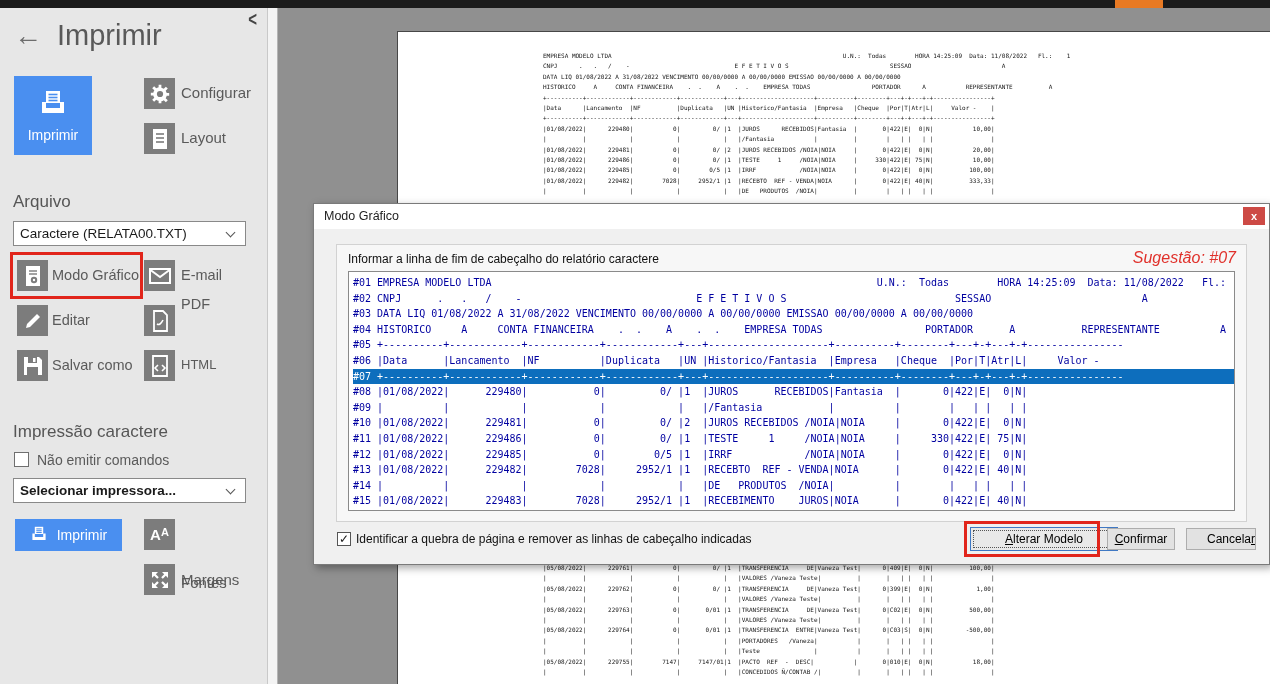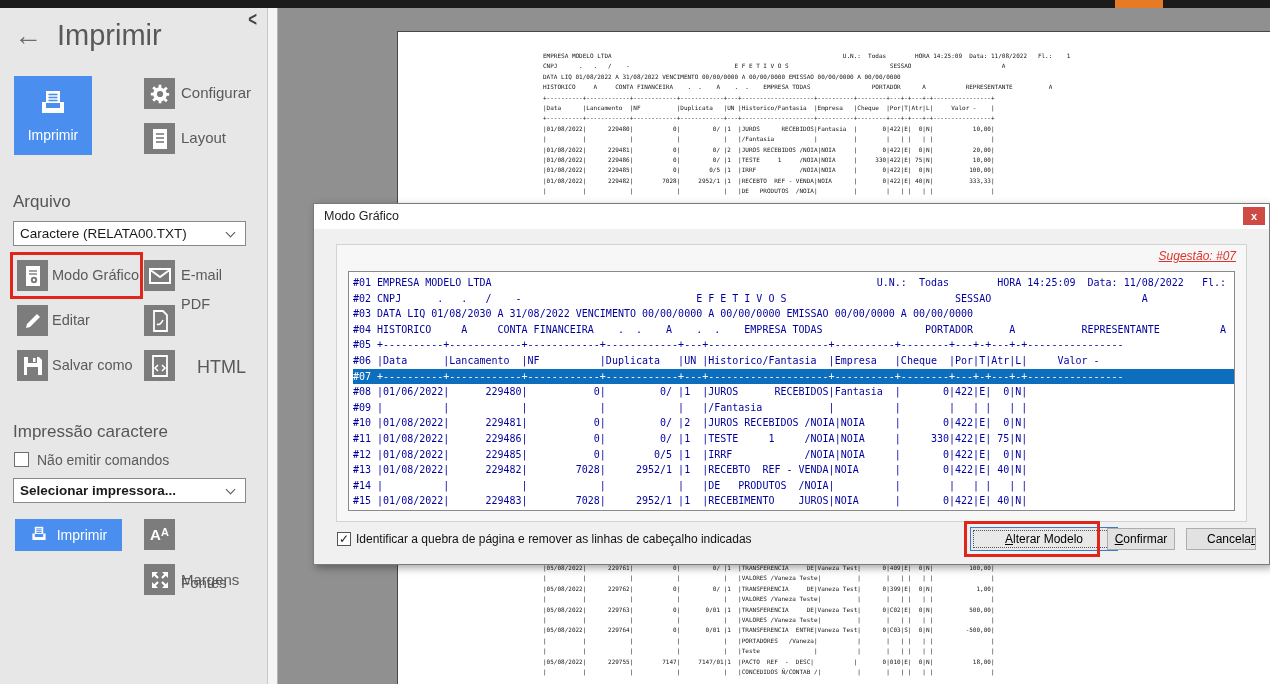--- a/index.html
+++ b/index.html
@@ -37,21 +37,21 @@
   .rpt-top { top:19px; }
   .rpt-bottom { top:531px; }
 
   
   .modal { position:absolute; left:313px; top:203px; width:957px; height:362px; background:#f0f0f0; border:1px solid #7a7a7a; box-shadow:3px 3px 8px rgba(0,0,0,.35); z-index:10; }
   .mtitle { position:absolute; left:0; top:0; right:0; height:25px; background:#ffffff; }
   .mtitle span { position:absolute; left:10px; top:5px; font-size:12.5px; color:#222; }
   .mclose { position:absolute; right:4px; top:3px; width:22px; height:18px; background:#cd4a45; color:#fff; border:none; font-size:11px; font-weight:bold; line-height:16px; text-align:center; cursor:pointer; font-family:inherit; }
   .groupbox { position:absolute; left:22px; top:40px; right:22px; height:278px; background:#f7f7f7; border:1px solid #d2d2d2; }
   .instruction { position:absolute; left:11px; top:7px; font-size:12px; color:#111; }
-  .suggestion { position:absolute; right:10px; top:4px; font-size:12px; font-style:italic; color:#e0312b;text-decoration:underline; }
+  .suggestion { position:absolute; right:10px; top:4px; font-size:16px; font-style:italic; color:#e0312b; }
   .linesbox { position:absolute; left:11px; top:26px; right:11px; height:240px; background:#fff; border:1px solid #8a8a8a; overflow:hidden; padding:3px 0 0 4px; font-family:"DejaVu Sans Mono", monospace; font-size:10px; line-height:15.6px; color:#0000a0; }
   .linesbox .line { white-space:pre; height:15.6px; cursor:default; }
   .linesbox .line.sel { background:#0d6ebd; color:#fff; }
   .mfooter-chk { position:absolute; left:23px; top:328px; display:flex; align-items:center; gap:5px; }
   .mfooter-chk .box { width:14px; height:14px; background:#fff; border:1px solid #555; font-size:12px; line-height:12px; text-align:center; color:#222; cursor:pointer; }
   .mfooter-chk .lbl { font-size:12px; color:#111; }
   .winbtn { position:absolute; height:22px; background:#e2e2e2; border:1px solid #adadad; font-size:12px; color:#000; cursor:pointer; font-family:inherit; }
   .winbtn .ak { text-decoration:underline; }
   .redbox { position:absolute; left:650px; top:317px; width:136px; height:36px; border:3px solid #e1251b; z-index:2; pointer-events:none; }
   .btn-alter { left:656px; top:323px; width:148px; height:24px; background:#e9e9e9; border:1px solid #3f78c3; outline:1px dotted #555; outline-offset:-4px; }
@@ -171,21 +171,21 @@
     <span class="side-label" style="left:52px; top:349px; font-size:14.5px;">Salvar como</span>
 
     <div class="icon-box" style="left:144px; top:342px;">
       <span>
           <svg width="20" height="22" viewBox="0 0 20 22">
             <path d="M3 1 h14 v20 h-14 z" fill="none" stroke="#fff" stroke-width="1.8"></path>
             <path d="M8 10 l-3 3 l3 3 M12 10 l3 3 l-3 3" fill="none" stroke="#fff" stroke-width="1.6"></path>
           </svg>
         </span>
     </div>
-    <span class="side-label" style="left:181px; top:349px; font-size:18px;margin-left:16px;">HTML</span>
+    <span class="side-label" style="left:181px; top:349px; font-size:13px;">HTML</span>
 
     <div class="section-title" style="top:414px;">Impressão caractere</div>
 
     <div class="chkrow-box" style="left:14px; top:444px;"></div>
     <span class="chk-label" style="left:37px; top:444px;">Não emitir comandos</span>
 
     <div class="wselect" style="top:470px; font-weight:bold;">
       <span>Selecionar impressora...</span>
       <span class="chev"></span>
     </div>
@@ -228,30 +228,31 @@
     <pre class="rpt rpt-bottom" id="rpt-bottom"><div class="line">|05/08/2022|      229761|           0|         0/ |1  |TRANSFERENCIA     DE|Vaneza Test|      0|409|E|  0|N|          100,00|</div><div class="line">|          |            |            |            |   |VALORES /Vaneza Teste|          |       |   | |   | |                |</div><div class="line">|05/08/2022|      229762|           0|         0/ |1  |TRANSFERENCIA     DE|Vaneza Test|      0|399|E|  0|N|            1,00|</div><div class="line">|          |            |            |            |   |VALORES /Vaneza Teste|          |       |   | |   | |                |</div><div class="line">|05/08/2022|      229763|           0|       0/01 |1  |TRANSFERENCIA     DE|Vaneza Test|      0|C02|E|  0|N|          500,00|</div><div class="line">|          |            |            |            |   |VALORES /Vaneza Teste|          |       |   | |   | |                |</div><div class="line">|05/08/2022|      229764|           0|       0/01 |1  |TRANSFERENCIA  ENTRE|Vaneza Test|      0|C03|S|  0|N|         -500,00|</div><div class="line">|          |            |            |            |   |PORTADORES   /Vaneza|           |       |   | |   | |                |</div><div class="line">|          |            |            |            |   |Teste               |           |       |   | |   | |                |</div><div class="line">|05/08/2022|      229755|        7147|     7147/01|1  |PACTO  REF  -  DESC|           |       0|010|E|  0|N|           18,00|</div><div class="line">|          |            |            |            |   |CONCEDIDOS Ñ/CONTAB /|          |       |   | |   | |                |</div></pre>
   </main>
 
   <section class="modal">
     <div class="mtitle">
       <span>Modo Gráfico</span>
     </div>
     <button class="mclose">x</button>
 
     <div class="groupbox">
+      <span class="instruction">Informar a linha de fim de cabeçalho do relatório caractere</span>
       <span class="suggestion">Sugestão: #07</span>
       <div class="linesbox" id="modal-lines">
           <div class="line">#01 EMPRESA MODELO LTDA                                                                U.N.:  Todas        HORA 14:25:09  Data: 11/08/2022   Fl.:</div>
           <div class="line">#02 CNPJ      .   .   /    -                             E F E T I V O S                            SESSAO                         A</div>
-          <div class="line">#03 DATA LIQ 01/08/2030 A 31/08/2022 VENCIMENTO 00/00/0000 A 00/00/0000 EMISSAO 00/00/0000 A 00/00/0000</div>
+          <div class="line">#03 DATA LIQ 01/08/2022 A 31/08/2022 VENCIMENTO 00/00/0000 A 00/00/0000 EMISSAO 00/00/0000 A 00/00/0000</div>
           <div class="line">#04 HISTORICO     A     CONTA FINANCEIRA    .  .    A    .  .    EMPRESA TODAS                 PORTADOR      A           REPRESENTANTE          A</div>
           <div class="line">#05 +----------+------------+------------+------------+---+--------------------+----------+--------+---+-+---+-+----------------</div>
           <div class="line">#06 |Data      |Lancamento  |NF          |Duplicata   |UN |Historico/Fantasia  |Empresa   |Cheque  |Por|T|Atr|L|     Valor -</div>
           <div class="line sel">#07 +----------+------------+------------+------------+---+--------------------+----------+--------+---+-+---+-+----------------</div>
-          <div class="line">#08 |01/06/2022|      229480|           0|         0/ |1  |JUROS      RECEBIDOS|Fantasia  |       0|422|E|  0|N|</div>
+          <div class="line">#08 |01/08/2022|      229480|           0|         0/ |1  |JUROS      RECEBIDOS|Fantasia  |       0|422|E|  0|N|</div>
           <div class="line">#09 |          |            |            |            |   |/Fantasia           |          |        |   | |   | |</div>
           <div class="line">#10 |01/08/2022|      229481|           0|         0/ |2  |JUROS RECEBIDOS /NOIA|NOIA     |       0|422|E|  0|N|</div>
           <div class="line">#11 |01/08/2022|      229486|           0|         0/ |1  |TESTE     1     /NOIA|NOIA     |     330|422|E| 75|N|</div>
           <div class="line">#12 |01/08/2022|      229485|           0|        0/5 |1  |IRRF            /NOIA|NOIA     |       0|422|E|  0|N|</div>
           <div class="line">#13 |01/08/2022|      229482|        7028|     2952/1 |1  |RECEBTO  REF - VENDA|NOIA      |       0|422|E| 40|N|</div>
           <div class="line">#14 |          |            |            |            |   |DE   PRODUTOS  /NOIA|          |        |   | |   | |</div>
           <div class="line">#15 |01/08/2022|      229483|        7028|     2952/1 |1  |RECEBIMENTO    JUROS|NOIA      |       0|422|E| 40|N|</div>
         </div>
     </div>
 

